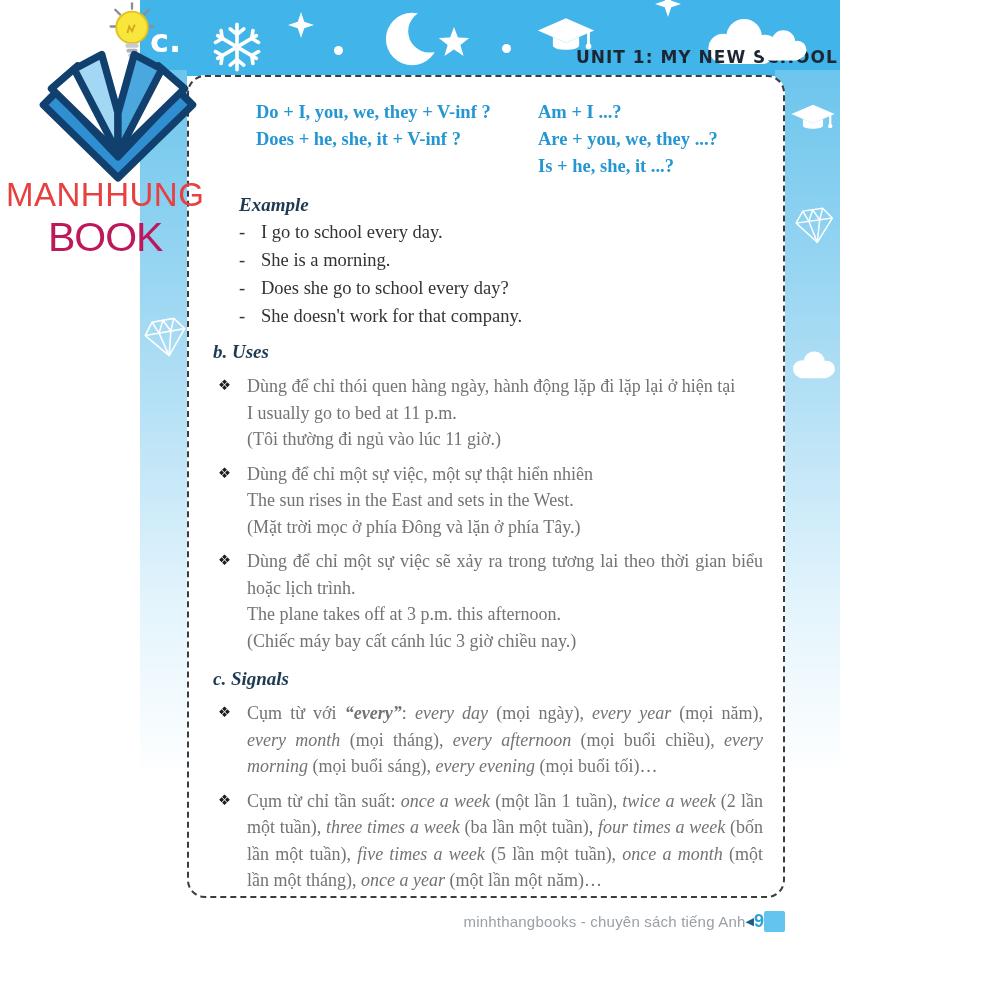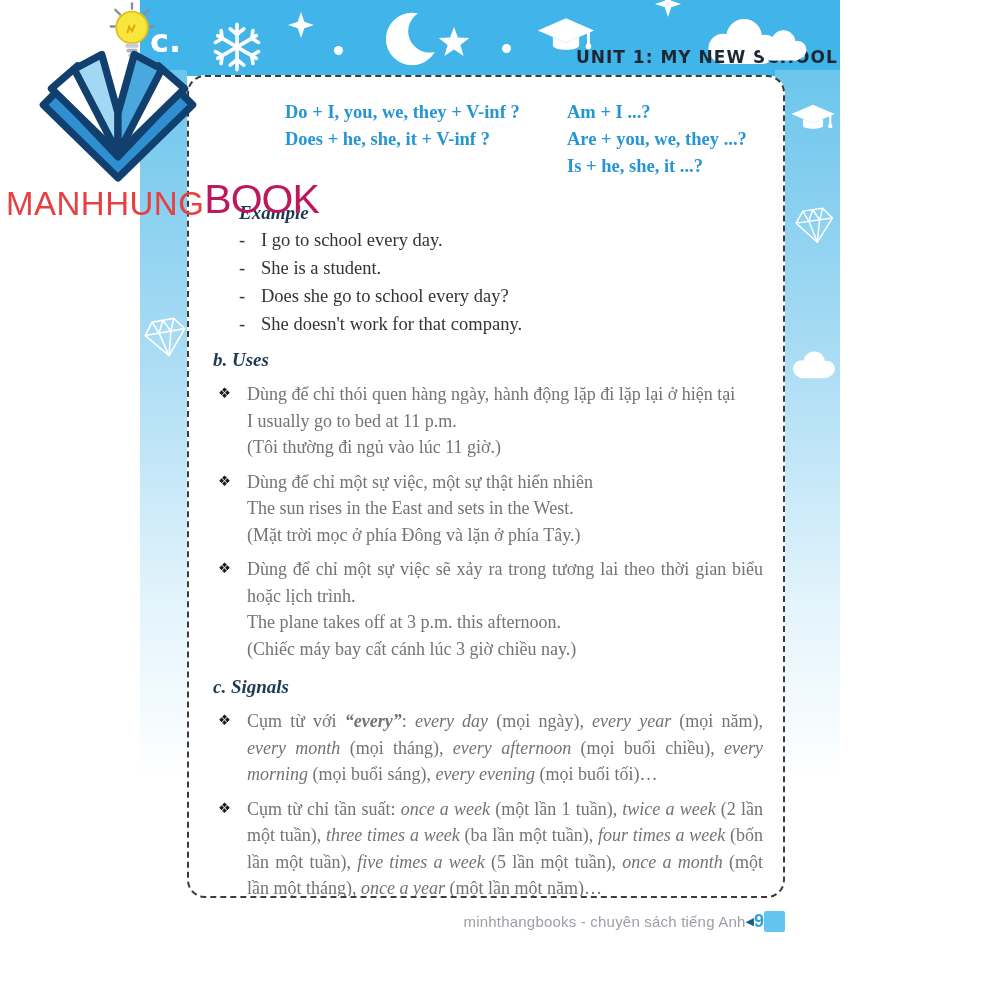--- a/index.html
+++ b/index.html
@@ -14,21 +14,21 @@
                background:linear-gradient(180deg,#6cc5ed 0%, #aadcf4 40%, #e3f4fc 75%, #ffffff 100%); }
   .col-right { position:absolute; left:775px; top:70px; width:65px; height:710px;
                background:linear-gradient(180deg,#6cc5ed 0%, #aadcf4 40%, #e3f4fc 75%, #ffffff 100%); }
 
   
   .content-box {
     position:absolute; left:187px; top:75px; width:598px; height:823px; z-index:2;
     background:#fff; border:2px dashed #3c3c3c; border-radius:18px;
     padding:14px 20px 0 24px; overflow:hidden;
   }
-  .formulas { display:flex; margin:8px 0 0 72px; font-weight:bold; color:#2596d1;
+  .formulas { display:flex; margin:8px 0 0 43px; font-weight:bold; color:#2596d1;
               font-size:18.5px; line-height:27px; }
   .formula-col-left { width:282px; flex:none; }
   .formula-col-right { flex:1; }
   .section-heading { font-weight:bold; font-style:italic; color:#1e3a52; font-size:19px; line-height:26px; }
   .example-block { margin-left:26px; }
   .example-item { display:flex; font-size:18.5px; line-height:28px; color:#333; }
   .example-item .dash { width:22px; flex:none; text-align:left; }
   .uses-heading { margin-top:9px; }
   .bullet-row { display:flex; margin-top:8px; }
   .bullet-marker { width:20px; flex:none; font-family:"DejaVu Sans",sans-serif; font-size:14.5px;
@@ -45,22 +45,22 @@
     letter-spacing:1px; color:#1c2733; white-space:nowrap;
   }
   .decor { position:absolute; z-index:3; }
   .dot { width:9px; height:9px; border-radius:50%; background:#fff; }
 
   
   .logo-bulb { left:106px; top:2px; z-index:6; }
   .decor-partial-glyph { left:150px; top:22px; z-index:4; color:#fff;
       font-family:"DejaVu Sans",sans-serif; font-weight:bold; font-size:32px; }
   .logo-book { left:32px; top:48px; z-index:6; }
-  .brand { position:absolute; left:6px; top:176px; z-index:6; display:flex; align-items:flex-end;
-           font-family:"Liberation Sans", sans-serif; white-space:nowrap; }
+  .brand { position:absolute; left:6px; top:176px; z-index:6; display:flex; align-items:center;
+           font-family:"Liberation Sans", sans-serif; white-space:nowrap;flex-direction:column; }
   .brand-light { font-size:33px; font-weight:400; color:#e64040; letter-spacing:0.5px; }
   .brand-bold  { font-size:41px; font-weight:400; color:#be185d; letter-spacing:-1px; }
 
   
   .footer { position:absolute; top:911px; right:196px; z-index:3; display:flex; align-items:center; 
             font-family:"Liberation Sans", sans-serif; }
   .footer-text { color:#9aa0a6; font-size:15px; letter-spacing:0.2px; }
   .page-marker { color:#1d5e86; font-size:11px; font-family:"DejaVu Sans",sans-serif; }
   .page-number { color:#2aa3d8; font-size:18px; font-weight:bold; }
   .footer-square { width:21px; height:21px; background:#63c5ef; border-radius:2px; }
@@ -163,28 +163,28 @@
         <div>Does + he, she, it + V-inf ?</div>
       </div>
       <div class="formula-col-right">
         <div>Am + I ...?</div>
         <div>Are + you, we, they ...?</div>
         <div>Is + he, she, it ...?</div>
       </div>
     </div>
 
     <div class="example-block">
-      <div class="section-heading" style="margin-top:20px">Example</div>
+      <div class="section-heading" style="margin-top:12px">Example</div>
       <div class="example-item">
         <span class="dash">-</span>
         <span>I go to school every day.</span>
       </div>
       <div class="example-item">
         <span class="dash">-</span>
-        <span>She is a student.</span>
+        <span>She is a morning.</span>
       </div>
       <div class="example-item">
         <span class="dash">-</span>
         <span>Does she go to school every day?</span>
       </div>
       <div class="example-item">
         <span class="dash">-</span>
         <span>She doesn't work for that company.</span>
       </div>
     </div>

